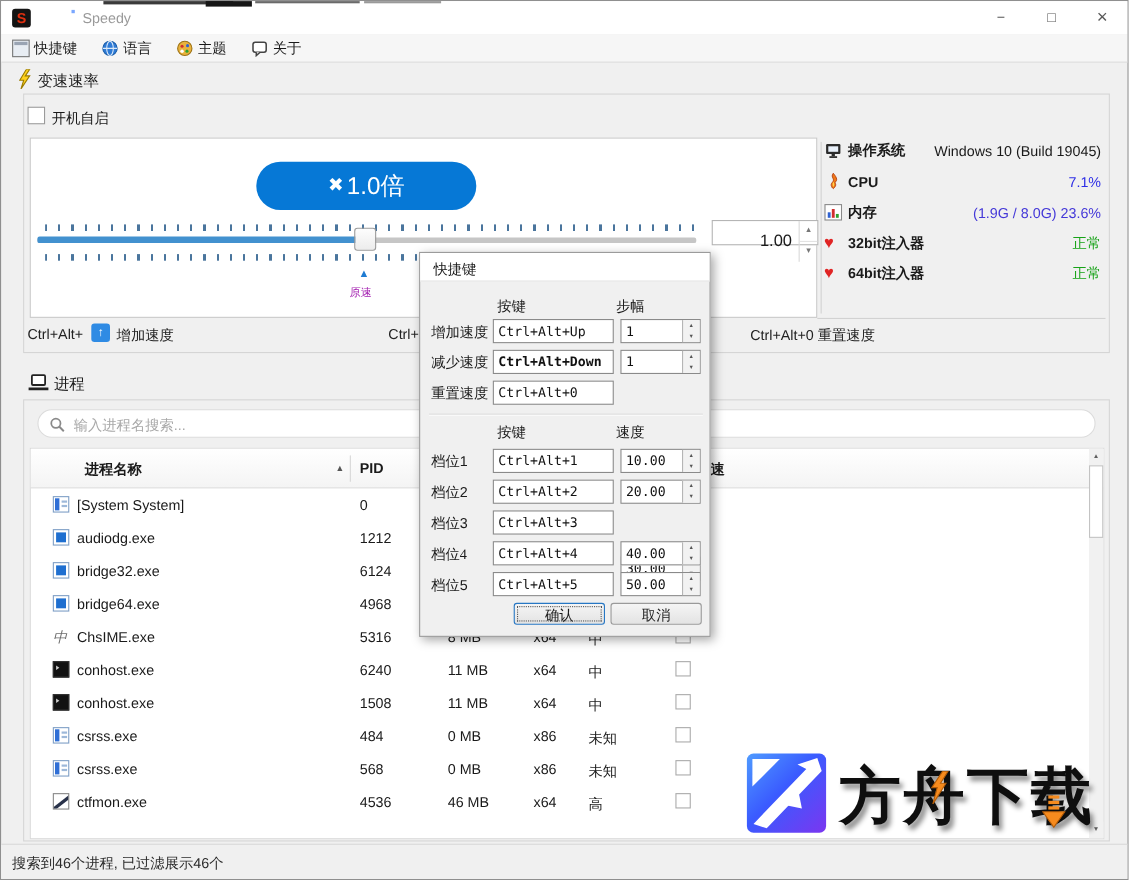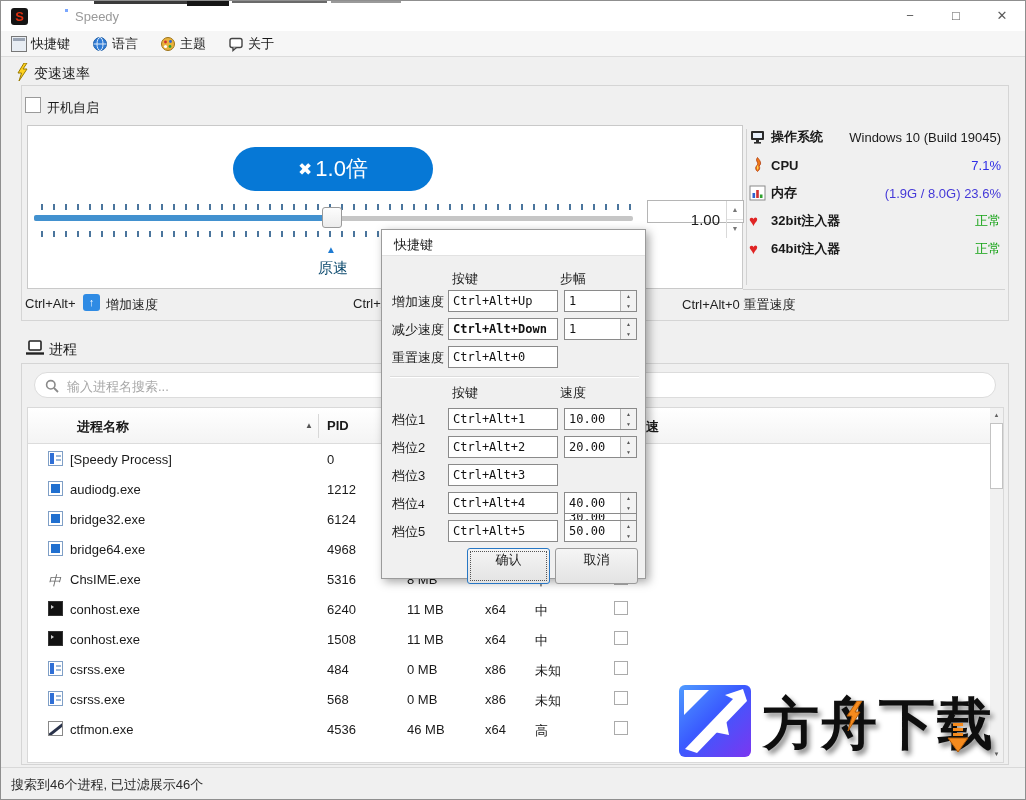--- a/index.html
+++ b/index.html
@@ -28,21 +28,21 @@
             color:#fff;display:flex;align-items:center;justify-content:center;font-size:22px;}
   .rate-btn .x{font-size:17px;font-weight:bold;margin-right:3px;}
   
   .ticks{position:absolute;left:40px;width:592px;height:6px;
          background:repeating-linear-gradient(to right,#4a759d 0,#4a759d 2px,transparent 2px,transparent 12px);}
   .track{position:absolute;left:33px;top:215px;width:599px;height:5px;background:#c6c6c6;border-radius:2px;}
   .fill{position:absolute;left:33px;top:214px;width:298px;height:6px;background:#4291cf;border-radius:2px;}
   .handle{position:absolute;left:321px;top:206px;width:20px;height:21px;background:linear-gradient(#fdfdfd,#ececec);
           border:1px solid #9a9a9a;border-radius:3px;box-sizing:border-box;}
   .origin-arrow{position:absolute;left:325px;top:243px;font-size:10px;color:#1e7bd2;}
-  .origin-label{position:absolute;left:317px;top:258px;font-size:15px;color:#0c4a6e;}
+  .origin-label{position:absolute;left:317px;top:258px;font-size:10px;color:#a21caf;}
   
   .spinbox{position:absolute;left:646px;top:199px;width:97px;height:23px;background:#fff;border:1px solid #b5b5b5;box-sizing:border-box;}
   .spinbox input{position:absolute;left:0;top:0;width:76px;height:37px;border:none;outline:none;text-align:right;
                  font-size:15px;font-family:"Liberation Sans",sans-serif;color:#1a1a1a;background:transparent;padding-right:4px;box-sizing:border-box;}
   .spin-arrows{position:absolute;right:0;top:0;width:16px;height:37px;border-left:1px solid #d9d9d9;}
   .spin-arrows div{height:18px;text-align:center;font-size:7px;color:#777;line-height:18px;}
   
   .hk{position:absolute;font-size:13px;color:#222;}
   .chip-up{position:absolute;left:82px;top:293px;width:17px;height:17px;background:#2f8be4;border-radius:3px;
            color:#fff;font-size:11px;font-weight:bold;text-align:center;line-height:17px;}
@@ -94,21 +94,21 @@
   .dlg-h{position:absolute;font-size:13px;color:#1a1a1a;}
   .dlg-lab{position:absolute;left:10px;font-size:13px;color:#1a1a1a;}
   .dlg-in{position:absolute;left:66px;width:110px;height:22px;border:1px solid #8a8a8a;background:#fff;box-sizing:border-box;
           font-family:"DejaVu Sans Mono",monospace;font-size:12px;color:#111;padding:0 4px;outline:none;}
   .stepper{position:absolute;left:182px;width:73px;height:22px;border:1px solid #8a8a8a;background:#fff;box-sizing:border-box;}
   .stepper input{position:absolute;left:0;top:0;width:54px;height:20px;border:none;outline:none;background:transparent;
                  font-family:"DejaVu Sans Mono",monospace;font-size:12px;color:#111;padding-left:4px;box-sizing:border-box;}
   .stepper .arrs{position:absolute;right:0;top:0;width:15px;height:20px;border-left:1px solid #b5b5b5;background:#f2f2f2;}
   .stepper .arrs div{height:10px;font-size:5px;color:#555;text-align:center;line-height:10px;}
   .dlg-sep{position:absolute;left:8px;width:249px;height:1px;background:#dcdcdc;border-bottom:1px solid #fff;}
-  .dlg-btn{position:absolute;width:83px;height:36px;background:linear-gradient(#f5f5f5,#e3e3e3);border:1px solid #9a9a9a;
+  .dlg-btn{position:absolute;width:83px;height:20px;background:linear-gradient(#f5f5f5,#e3e3e3);border:1px solid #9a9a9a;
            border-radius:3px;font-size:13px;color:#1a1a1a;text-align:center;line-height:22px;box-sizing:border-box;}
   .dlg-btn.primary{border:1px solid #2777c4;outline:1px dotted #555;outline-offset:-4px;}
   
   .wm{position:absolute;z-index:40;}
   .wm-icon{position:absolute;left:678px;top:684px;width:72px;height:72px;border-radius:6px;
            background:linear-gradient(135deg,#4f9bff 0%,#3a5bff 45%,#7b36f0 100%);z-index:40;}
   .wm-text{position:absolute;left:762px;top:686px;font-size:56px;font-weight:800;color:#0e0e0e;letter-spacing:2px;
            text-shadow:3px 4px 5px rgba(0,0,0,.45);z-index:40;font-family:"Liberation Sans",sans-serif;}
   .artifact{position:absolute;z-index:200;}
 </style>
@@ -282,21 +282,21 @@
     <div class="thead">
       <div class="th" style="left:49px;">进程名称</div>
       <div class="th" style="left:277px;top:13px;font-size:8px;color:#555;">▲</div>
       <div class="abs" style="left:290px;top:6px;width:1px;height:24px;background:#d8d8d8;"></div>
       <div class="th" style="left:299px;">PID</div>
       <div class="th" style="left:618px;">速</div>
     </div>
 
     <div class="trow" style="top:36px;">
       <i class="pi pi-window"></i>
-      <span style="left:42px;">[Speedy Process]</span>
+      <span style="left:42px;">[System System]</span>
       <span style="left:299px;">0</span>
       <span style="left:379px;"></span>
       <span style="left:457px;"></span>
       <span style="left:507px;"></span>
       <div class="row-cb"></div>
     </div>
     <div class="trow" style="top:66px;">
       <i class="pi pi-app"></i>
       <span style="left:42px;">audiodg.exe</span>
       <span style="left:299px;">1212</span>

